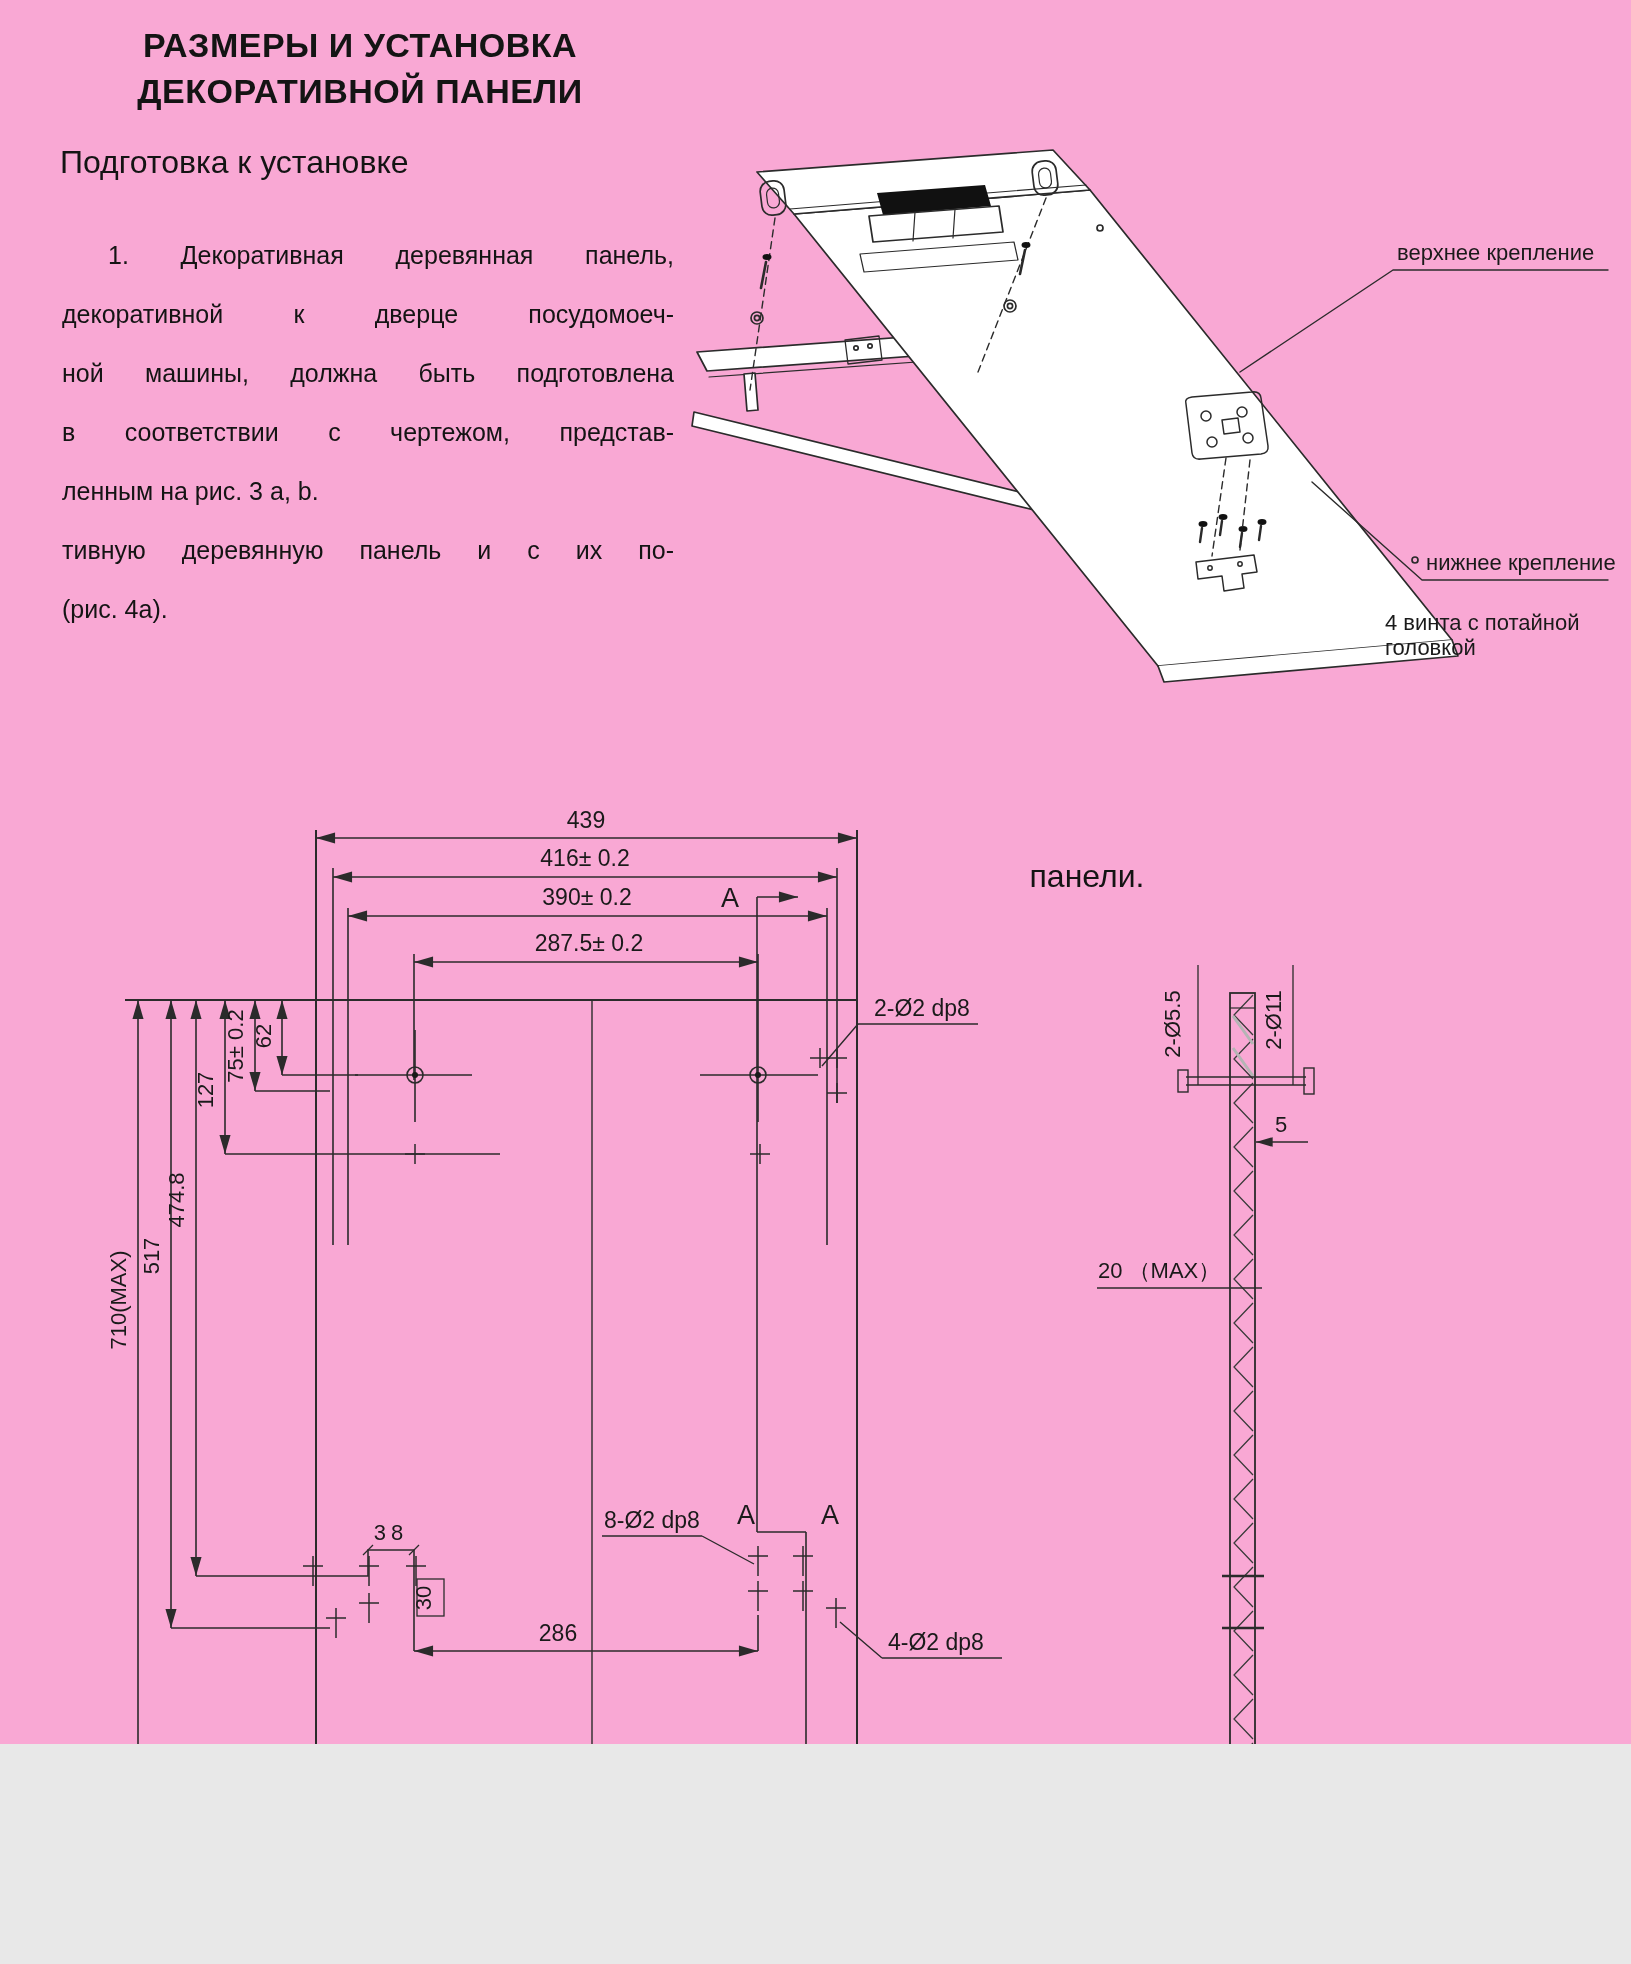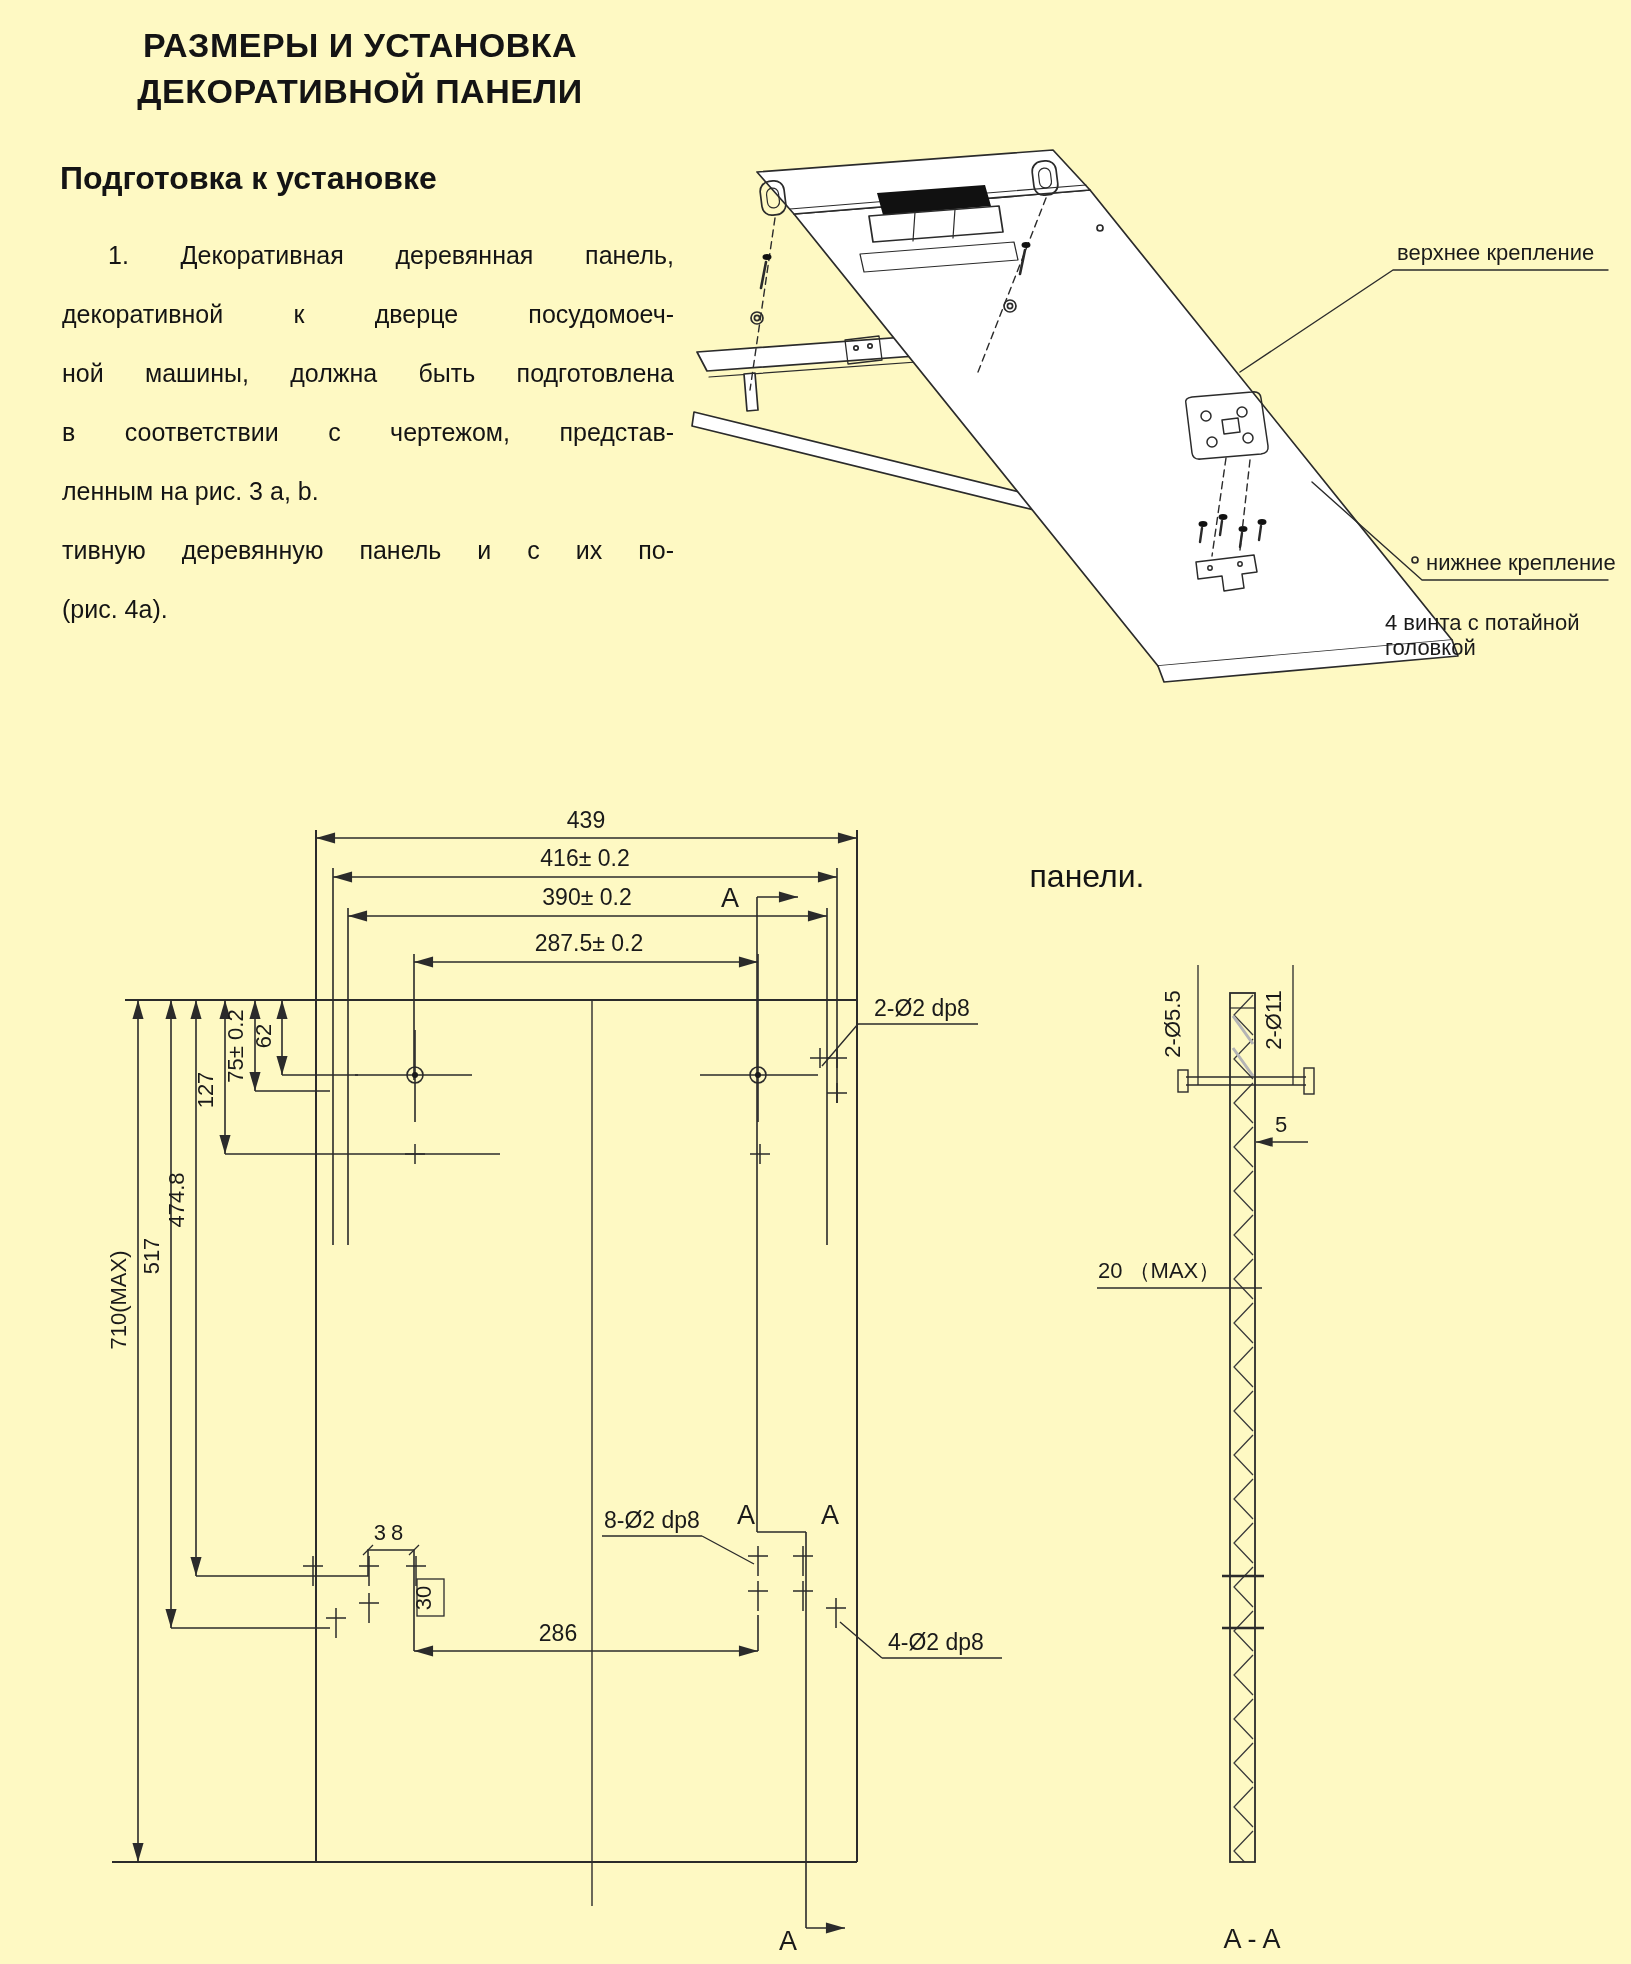--- a/index.html
+++ b/index.html
@@ -1,25 +1,25 @@
 <!DOCTYPE html>
 <html><head>
 <meta charset="utf-8">
 <style>
   html,body{margin:0;padding:0;background:#e8e8e8;}
   .page{
-    position:relative;width:1631px;height:1964px;background:#fef9c3;
+    position:relative;width:1631px;height:1744px;background:#f9a8d4;
     font-family:"Liberation Sans",sans-serif;color:#141414;overflow:hidden;
   }
   .abs{position:absolute;}
   .title{
     left:58px;top:22px;width:604px;text-align:center;
     font-size:34px;font-weight:bold;line-height:46px;letter-spacing:.5px;
   }
-  .heading{left:60px;top:160px;font-size:32px;font-weight:bold;}
+  .heading{left:60px;top:144px;font-size:32px;font-weight:normal;}
   .bodycol{left:62px;top:226px;width:612px;font-size:25px;}
   .bodycol .ln{height:59px;line-height:59px;white-space:nowrap;}
   .bodycol .ln.j{white-space:normal;text-align:justify;text-align-last:justify;}
   .bodycol .ln.ind{padding-left:46px;}
   .cap1{left:852px;top:798px;width:650px;text-align:center;font-size:35px;}
   .cap2{left:852px;top:858px;width:470px;text-align:center;font-size:32px;}
   svg text{font-family:"Liberation Sans",sans-serif;fill:#1a1a1a;}
   .dimtxt{font-size:23px;}
   .dimtxt-s{font-size:22px;}
   .atxt{font-size:27px;}

